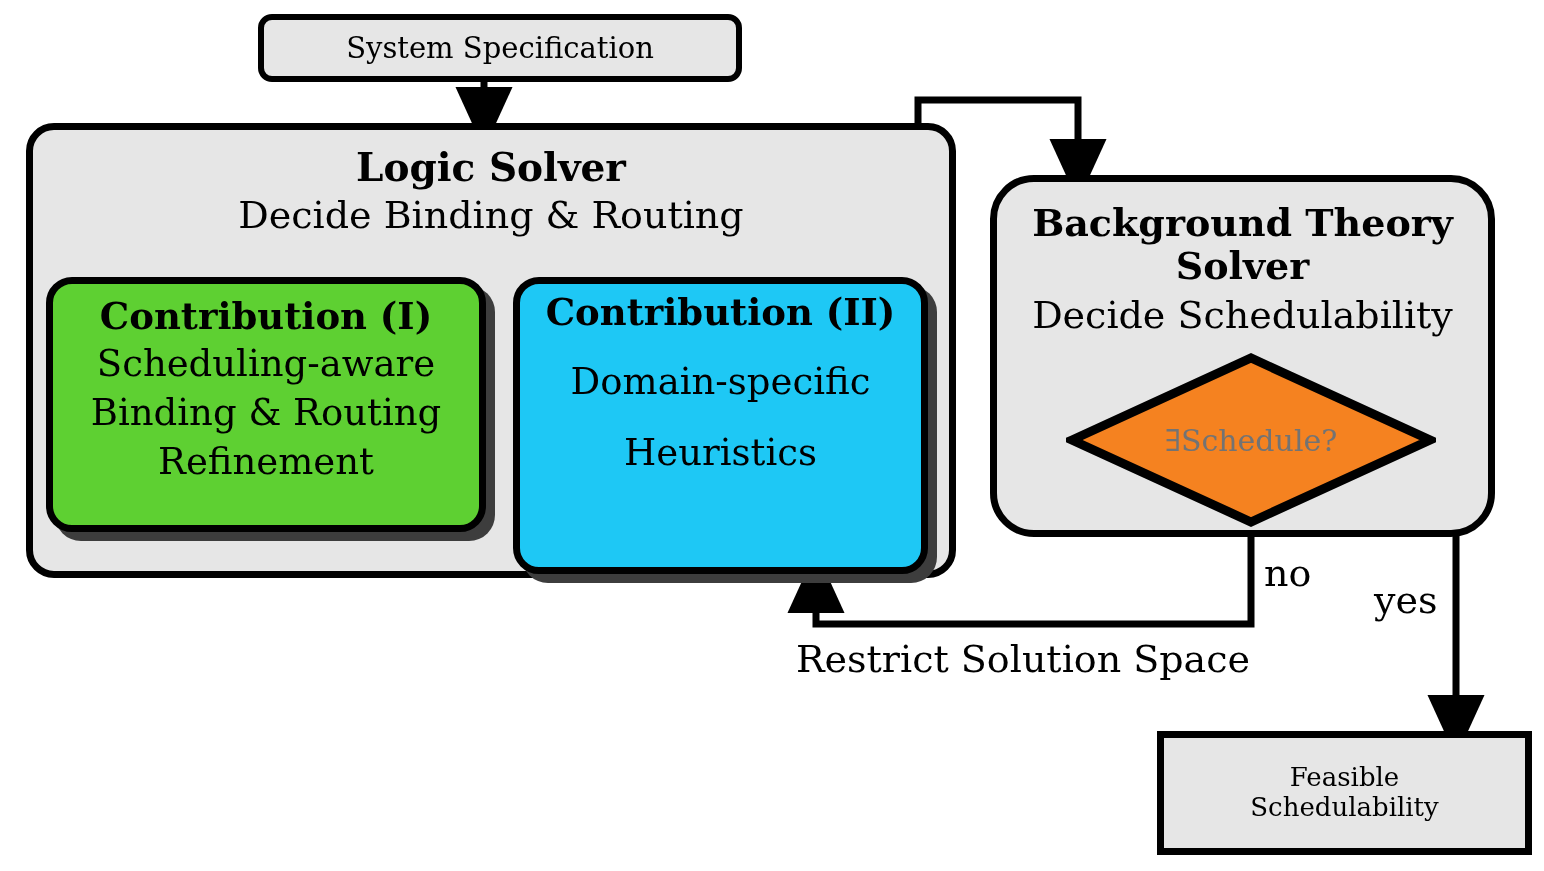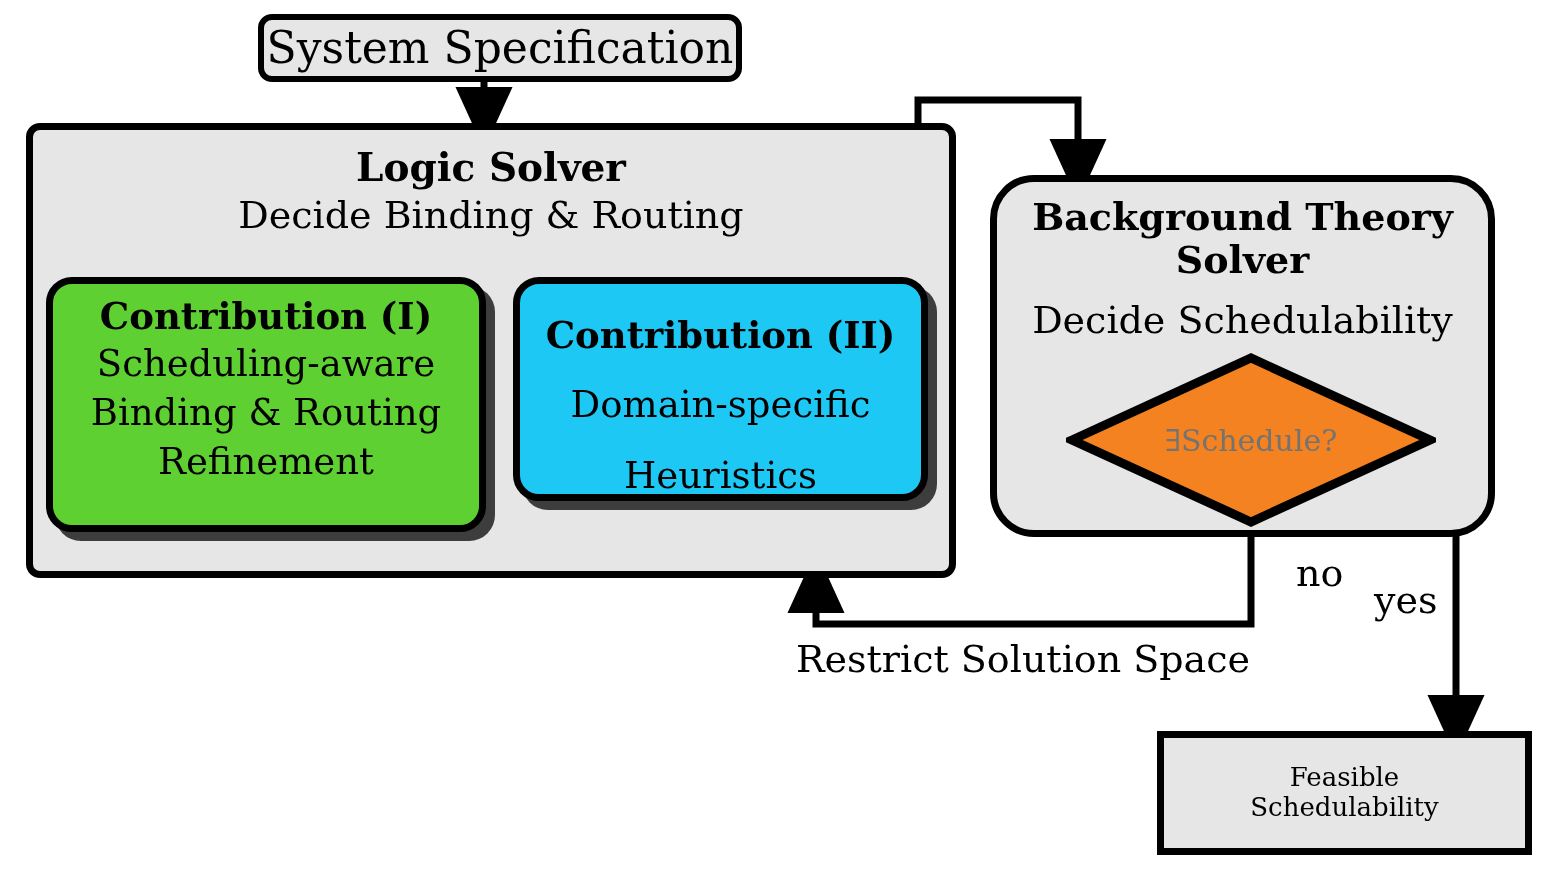--- a/index.html
+++ b/index.html
@@ -44,32 +44,32 @@
 
   
   #system-spec {
     left: 258px;
     top: 14px;
     width: 484px;
     height: 68px;
     background: #e6e6e6;
     border: 6px solid #000000;
     border-radius: 14px;
-    font-size: 44px;
+    font-size: 29px;
   }
 
   
   #logic-solver {
     left: 26px;
     top: 123px;
     width: 930px;
     height: 455px;
     background: #e6e6e6;
     border: 7px solid #000000;
-    border-radius: 14px;
+    border-radius: 28px;
     justify-content: flex-start;
     padding-top: 16px;
   }
   #logic-solver .title { font-size: 39px; }
   #logic-solver .sub { font-size: 38px; margin-top: 4px; }
 
   
   .contrib {
     position: absolute;
     box-sizing: border-box;
@@ -100,40 +100,40 @@
     width: 440px;
     height: 255px;
     background: #5ed032;
     padding-top: 12px;
   }
   #contrib-1 .sub { margin-top: 6px; text-align: center; }
   #contrib-2 {
     left: 513px;
     top: 277px;
     width: 415px;
-    height: 224px;
+    height: 297px;
     background: #1ec8f5;
-    padding-top: 31px;
+    padding-top: 8px;
   }
   #contrib-2 .sub { margin-top: 28px; }
 
   
   #bg-solver {
     left: 990px;
     top: 175px;
     width: 505px;
     height: 362px;
     background: #e6e6e6;
     border: 7px solid #000000;
     border-radius: 44px;
     justify-content: flex-start;
-    padding-top: 14px;
+    padding-top: 20px;
   }
   #bg-solver .title { font-size: 38px; }
-  #bg-solver .sub { font-size: 38px; margin-top: 18px; }
+  #bg-solver .sub { font-size: 38px; margin-top: 7px; }
 
   
   #diamond-wrap {
     position: absolute;
     left: 1066px;
     top: 352px;
     width: 370px;
     height: 176px;
     z-index: 7;
   }
@@ -167,21 +167,21 @@
 
   
   .edge-label {
     position: absolute;
     color: #000000;
     white-space: nowrap;
     z-index: 9;
   }
   #label-partial-solution { left: 826px; top: 54px; font-size: 38px; }
   #label-restrict { left: 796px; top: 637px; font-size: 38px; }
-  #label-no { left: 1264px; top: 551px; font-size: 38px; margin-left: 32px; }
+  #label-no { left: 1264px; top: 551px; font-size: 38px; }
   #label-yes { left: 1374px; top: 578px; font-size: 38px; }
 </style>
 </head>
 <body>
 
 <div id="canvas">
 
   <svg id="svg-layer" viewBox="0 0 1544 871">
     <defs>
       <marker id="arrowhead" markerWidth="9" markerHeight="9" refX="4.2" refY="4.5" orient="auto" markerUnits="strokeWidth">

